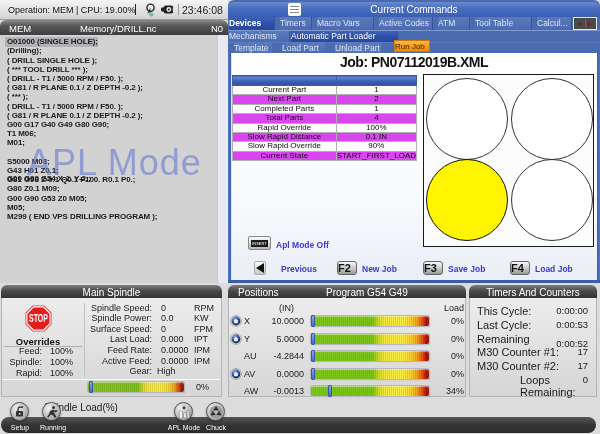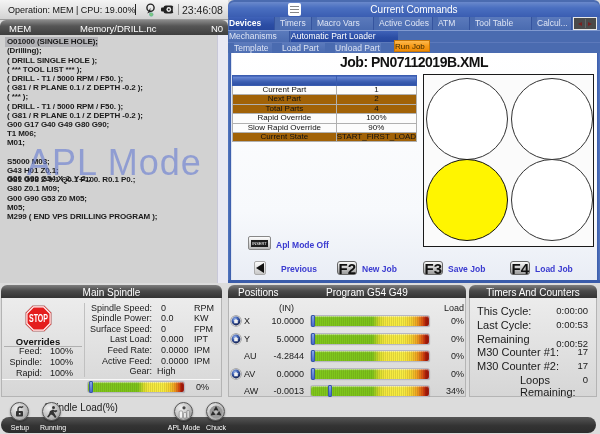--- a/index.html
+++ b/index.html
@@ -54,21 +54,21 @@
 #rpborderR { left:597px; top:53px; width:3px; height:230px; background:linear-gradient(90deg,#3a5caa,#5577c0); }
 #rpborderB { left:228px; top:280px; width:372px; height:3px; background:#3a5caa; }
 
 #jobtitle { left:231px; top:53.5px; width:366px; text-align:center; font-size:14px;
   font-weight:bold; color:#111; letter-spacing:-0.5px; }
 
 
 #jtable { left:232px; top:75px; width:185px; border-collapse:collapse; }
 #jtable td { border:1px solid #b0b0b0; font-size:8px; color:#111;
   text-align:center; height:8.4px; padding:0; line-height:8.4px; }
-#jtable tr.g td { background:#a16207; }
+#jtable tr.g td { background:#d946ef; }
 #jtable tr.w td { background:#fcfcfc; }
 #jtable tr.h td { background:linear-gradient(#6c8cd8,#3a5cb0 60%,#2d4fa5); height:10px;
   border-color:#3a5cb0; }
 #jtable td.c1 { width:106px; }
 #jtable td.c2 { width:79px; }
 
 
 #cbox { left:423px; top:74px; width:171px; height:173px; background:#fbfbfb;
   border:1.5px solid #1a1a1a; }
 .circ { position:absolute; width:82px; height:82px; border-radius:50%;
@@ -78,21 +78,21 @@
 
 #insertkey { left:248px; top:236px; width:23px; height:14px;
   background:linear-gradient(#fdfdfd,#b8b8b8); border:1px solid #888; border-radius:2px; }
 #insertlbl { left:251px; top:240px; width:17px; height:7px; background:#1c1c1c;
   color:#fff; font-size:4px; text-align:center; line-height:7px; letter-spacing:0; }
 #aplmode { left:276px; top:240px; font-size:8.5px; font-weight:bold; color:#3a3ad0; }
 
 
 .fkey { position:absolute; width:20px; height:14px;
   background:linear-gradient(#fafafa,#c6c6c6 55%,#9a9a9a); border:1px solid #666; border-radius:3px;
-  font-size:15px; font-weight:bold; color:#111; text-align:right; line-height:13px; }
+  font-size:11px; font-weight:bold; color:#111; text-align:left; line-height:13px; }
 .flbl { position:absolute; font-size:8.5px; font-weight:bold; color:#3a3ad0; }
 #prevkey { left:254px; top:261px; width:12px; height:14px;
   background:linear-gradient(#fdfdfd,#c8c8c8); border:1px solid #aaa; border-radius:2px; }
 #prevarrow { left:256px; top:263px; width:0; height:0;
   border-top:5px solid transparent; border-bottom:5px solid transparent;
   border-right:8px solid #111; }
 
 
 .phead { position:absolute; top:285px; height:13px;
   background:linear-gradient(#7e7e7e,#4a4a4a 45%,#333);
@@ -164,21 +164,21 @@
   <span style="position:absolute;left:9px;top:3px;">MEM</span>
   <span style="position:absolute;left:80px;top:3px;">Memory/DRILL.nc</span>
   <span style="position:absolute;left:211px;top:3px;">N0</span>
 </div>
 <div class="abs" id="ncbody">
   <div id="nchl" class="abs" style="left:5px;top:2px;width:93px;height:10px;background:#b2b2b6;"></div>
   <div id="nclines">
       <div class="ncline" style="top:2.2px;">O01000 (SINGLE HOLE);</div>
       <div class="ncline" style="top:11.399999999999999px;">(Drilling);</div>
       <div class="ncline" style="top:20.599999999999998px;">( DRILL SINGLE HOLE );</div>
-      <div class="ncline" style="top:29.799999999999997px;">( *** TOOL LIST *** );</div>
+      <div class="ncline" style="top:29.799999999999997px;">( *** TOOL DRILL *** );</div>
       <div class="ncline" style="top:39px;">( DRILL - T1 / 5000 RPM / F50. );</div>
       <div class="ncline" style="top:48.2px;">( G81 / R PLANE 0.1 / Z DEPTH -0.2 );</div>
       <div class="ncline" style="top:57.4px;">( *** );</div>
       <div class="ncline" style="top:66.6px;">( DRILL - T1 / 5000 RPM / F50. );</div>
       <div class="ncline" style="top:75.8px;">( G81 / R PLANE 0.1 / Z DEPTH -0.2 );</div>
       <div class="ncline" style="top:85px;">G00 G17 G40 G49 G80 G90;</div>
       <div class="ncline" style="top:94.2px;">T1 M06;</div>
       <div class="ncline" style="top:103.39999999999999px;">M01;</div>
       <div class="ncline" style="top:100px;margin-top:39px;">G00 G90 G54 X-2. Y-2.;</div>
       <div class="ncline" style="top:121.8px;">S5000 M03;</div>
@@ -247,27 +247,35 @@
         <td class="c2"></td>
       </tr>
   <tr class="w">
         <td>Current Part</td>
         <td>1</td>
       </tr>
   <tr class="g">
         <td>Next Part</td>
         <td>2</td>
       </tr>
+  <tr class="w">
+        <td>Completed Parts</td>
+        <td>1</td>
+      </tr>
   <tr class="g">
         <td>Total Parts</td>
         <td>4</td>
       </tr>
   <tr class="w">
         <td>Rapid Override</td>
         <td>100%</td>
+      </tr>
+  <tr class="g">
+        <td>Slow Rapid Distance</td>
+        <td>0.1 IN</td>
       </tr>
   <tr class="w">
         <td>Slow Rapid Override</td>
         <td>90%</td>
       </tr>
   <tr class="g">
         <td>Current State</td>
         <td>START_FIRST_LOAD</td>
       </tr>
 </tbody>

